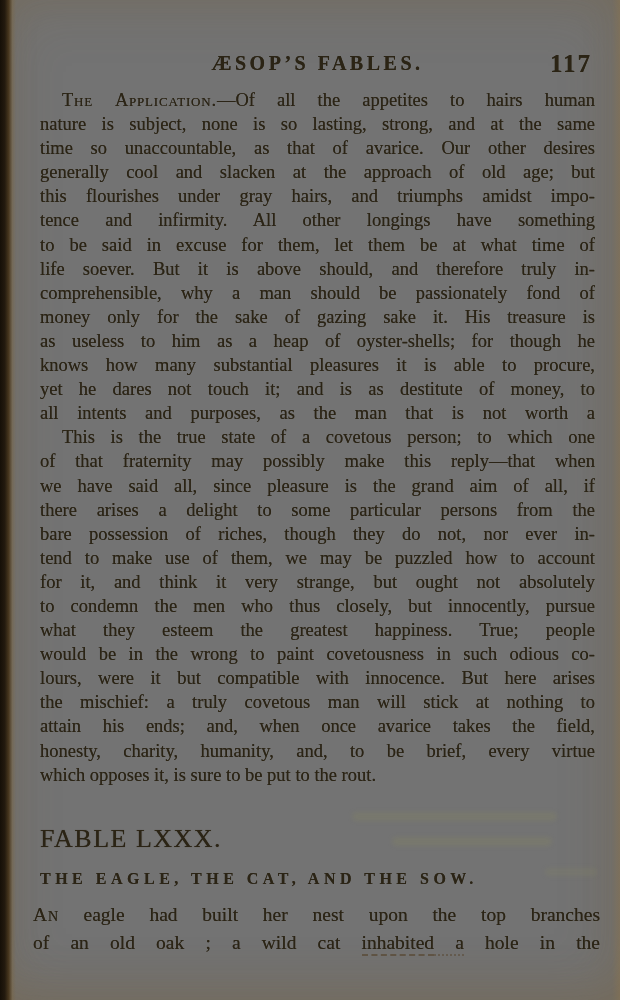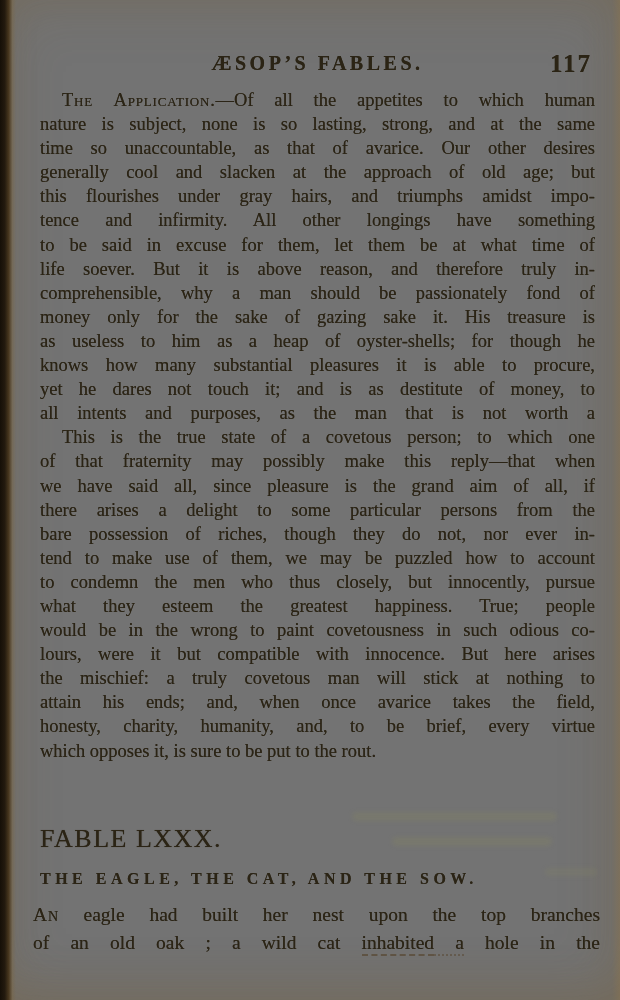--- a/index.html
+++ b/index.html
@@ -63,43 +63,44 @@
   <div class="vignette"></div>
   <div class="binding-edge"></div>
   <div class="right-edge"></div>
 
   <div class="running-header">
     <div class="header-title">ÆSOP’S FABLES.</div>
     <div class="page-number">117</div>
   </div>
 
   <div class="body-text">
-    <div class="line indent"><span class="sc">The Application.</span><span>—Of all the appetites to which human</span></div>
+    <div class="line indent"><span class="sc">The Application.</span><span>—Of all the appetites to hairs human</span></div>
     <div>
         <div class="line">nature is subject, none is so lasting, strong, and at the same</div>
         <div class="line">time so unaccountable, as that of avarice. Our other desires</div>
         <div class="line">generally cool and slacken at the approach of old age; but</div>
         <div class="line">this flourishes under gray hairs, and triumphs amidst impo-</div>
         <div class="line">tence and infirmity. All other longings have something</div>
         <div class="line">to be said in excuse for them, let them be at what time of</div>
-        <div class="line">life soever. But it is above reason, and therefore truly in-</div>
+        <div class="line">life soever. But it is above should, and therefore truly in-</div>
         <div class="line">comprehensible, why a man should be passionately fond of</div>
         <div class="line">money only for the sake of gazing sake it. His treasure is</div>
         <div class="line">as useless to him as a heap of oyster-shells; for though he</div>
         <div class="line">knows how many substantial pleasures it is able to procure,</div>
         <div class="line">yet he dares not touch it; and is as destitute of money, to</div>
         <div class="line">all intents and purposes, as the man that is not worth a</div>
       </div>
     <div class="line indent">This is the true state of a covetous person; to which one</div>
     <div>
         <div class="line">of that fraternity may possibly make this reply—that when</div>
         <div class="line">we have said all, since pleasure is the grand aim of all, if</div>
         <div class="line">there arises a delight to some particular persons from the</div>
         <div class="line">bare possession of riches, though they do not, nor ever in-</div>
         <div class="line">tend to make use of them, we may be puzzled how to account</div>
+        <div class="line">for it, and think it very strange, but ought not absolutely</div>
         <div class="line">to condemn the men who thus closely, but innocently, pursue</div>
         <div class="line">what they esteem the greatest happiness. True; people</div>
         <div class="line">would be in the wrong to paint covetousness in such odious co-</div>
         <div class="line">lours, were it but compatible with innocence. But here arises</div>
         <div class="line">the mischief: a truly covetous man will stick at nothing to</div>
         <div class="line">attain his ends; and, when once avarice takes the field,</div>
         <div class="line">honesty, charity, humanity, and, to be brief, every virtue</div>
         <div class="line flush">which opposes it, is sure to be put to the rout.</div>
       </div>
   </div>

